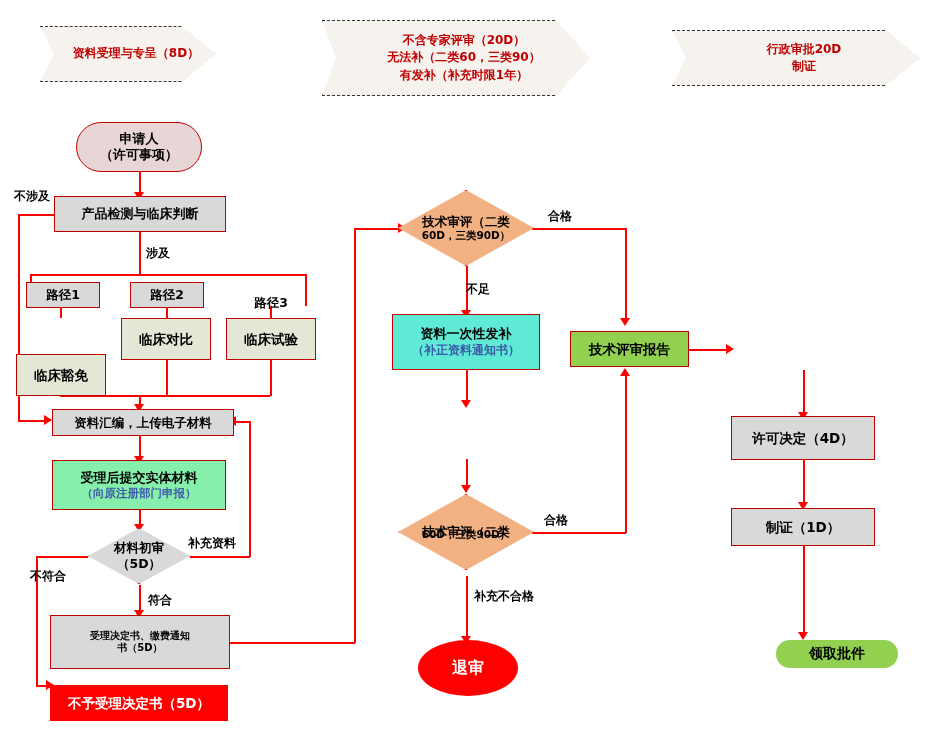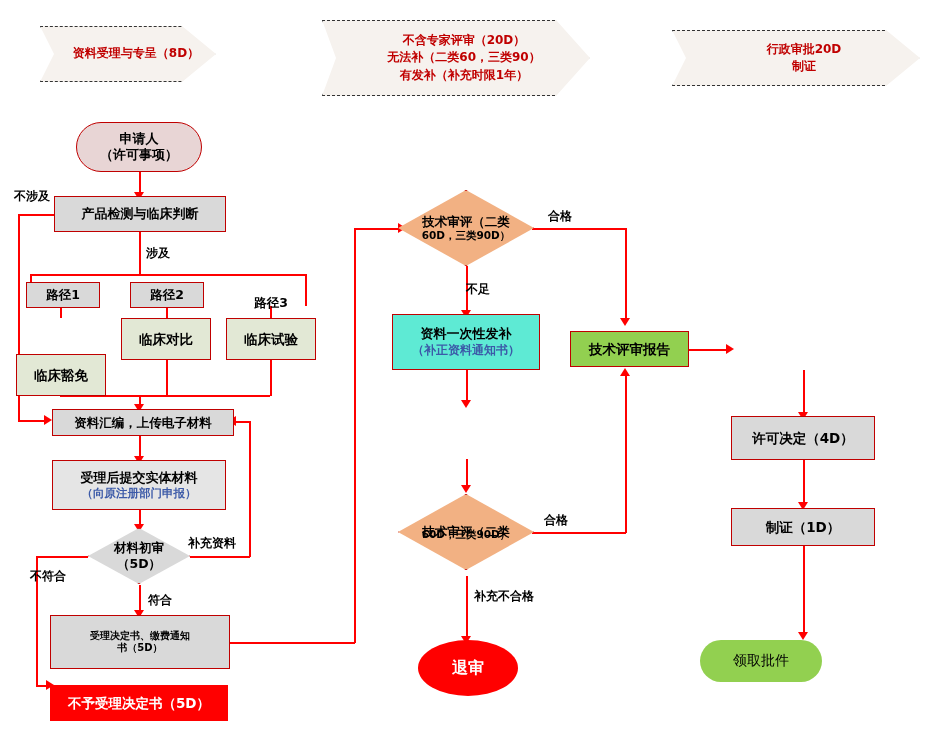--- a/index.html
+++ b/index.html
@@ -257,21 +257,21 @@
     <span>临床对比</span>
   </div>
   <div class="node rect" style="left:226px; top:318px; width:90px; height:42px; background:#e2e8d5; font-size:13.5px; font-weight:bold;">
     <span>临床试验</span>
   </div>
 
   <div class="node rect" style="left:52px; top:409px; width:182px; height:27px; background:#d9d9d9; font-size:12.5px; font-weight:bold;">
     <span>资料汇编，上传电子材料</span>
   </div>
 
-  <div class="node rect" style="left:52px; top:460px; width:174px; height:50px; background:#e5e5e5; font-size:13px; font-weight:bold;">
+  <div class="node rect" style="left:52px; top:460px; width:174px; height:50px; background:#86efac; font-size:13px; font-weight:bold;">
     <span class="lbl-main">受理后提交实体材料</span>
     <span class="lbl-sub" style="color:#3c5aa8; font-size:11.5px;">（向原注册部门申报）</span>
   </div>
 
   <div class="diamond-wrap" style="left:88px; top:528px; width:102px; height:56px;">
     <div class="dshape" style="background:#d9d9d9; transform:none; clip-path:polygon(50% 0, 100% 50%, 50% 100%, 0 50%);"></div>
     <div class="dtext" style="font-size:12.5px; font-weight:bold;">
       <span>材料初审</span>
       <span>（5D）</span>
     </div>
@@ -319,21 +319,21 @@
 
 
   <div class="node rect" style="left:731px; top:416px; width:144px; height:44px; background:#d9d9d9; font-size:13.5px; font-weight:bold;">
     <span>许可决定（4D）</span>
   </div>
 
   <div class="node rect" style="left:731px; top:508px; width:144px; height:38px; background:#d9d9d9; font-size:13.5px; font-weight:bold;">
     <span>制证（1D）</span>
   </div>
 
-  <div class="node" style="left:700px; top:640px; width:122px; height:42px; background:#92d050; border-radius:999px; font-size:14px; font-weight:normal;">
+  <div class="node" style="left:776px; top:640px; width:122px; height:28px; background:#92d050; border-radius:999px; font-size:14px; font-weight:bold;">
     <span>领取批件</span>
   </div>
 
   <div class="elabel" style="left:14px; top:188px;">不涉及</div>
   <div class="elabel" style="left:146px; top:245px;">涉及</div>
   <div class="elabel" style="left:188px; top:535px;">补充资料</div>
   <div class="elabel" style="left:30px; top:568px;">不符合</div>
   <div class="elabel" style="left:148px; top:592px;">符合</div>
   <div class="elabel" style="left:548px; top:208px;">合格</div>
   <div class="elabel" style="left:466px; top:281px;">不足</div>

